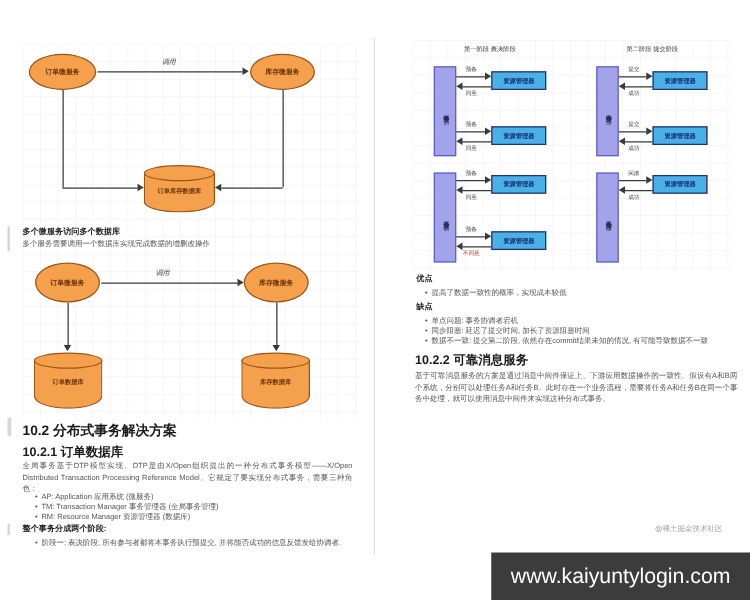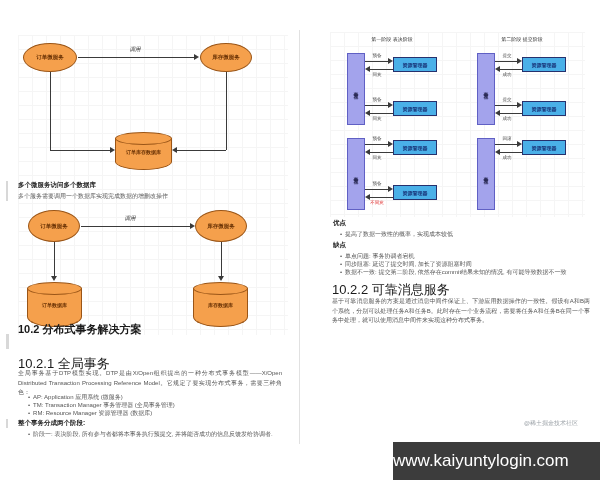--- a/index.html
+++ b/index.html
@@ -8,21 +8,21 @@
   .page{position:absolute;top:0;width:300px;height:480px;background:#fff;}
   .page-left{left:0;}
   .page-right{left:300px;}
   .grid{position:absolute;background-image:linear-gradient(#333 1px,transparent 1px),
         linear-gradient(90deg,#333 1px,transparent 1px);background-size:14px 14px;opacity:0.045;pointer-events:none;}
   .divider{position:absolute;left:299px;top:30px;width:1px;height:414px;background:#e1e1e1;}
 
   
   .banner{position:absolute;background:#3c3c3c;color:#ffffff;display:flex;align-items:center;z-index:5;}
   .banner.top{left:8px;top:10px;width:130px;height:24px;font-size:13px;padding-left:12px;letter-spacing:.5px;}
-  .banner.bottom{left:93px;top:442px;width:207px;height:38px;font-size:17px;}
+  .banner.bottom{left:93px;top:442px;width:207px;height:38px;font-size:17px;justify-content:center;}
   .community{position:absolute;right:22px;top:419px;font-size:6px;color:#9aa0a6;}
 
   
   .ell{position:absolute;background:#F5A04C;border:1.5px solid #9a5517;border-radius:50%;
        display:flex;align-items:center;justify-content:center;font-size:5.5px;font-weight:bold;
        color:#6b3305;box-sizing:border-box;text-align:center;}
   .cyl{position:absolute;}
   .cyl .cbody{position:absolute;left:0;right:0;top:6px;bottom:0;background:#F5A04C;
        border:1.5px solid #9a5517;border-top:none;border-radius:0 0 50% 50%/0 0 26% 26%;box-sizing:border-box;}
   .cyl .ctop{position:absolute;left:0;right:0;top:0;height:13px;background:#F5A04C;
@@ -45,21 +45,21 @@
   .flbl{position:absolute;font-size:4.5px;color:#444;text-align:center;}
   .flbl.red{color:#e02525;}
   .call-lbl{position:absolute;font-size:5.5px;font-style:italic;color:#333;text-align:center;}
   .dtitle{position:absolute;font-size:5px;color:#333;text-align:center;}
 
   
   .bq{position:absolute;width:2px;background:#d8d8d8;}
   .b-head{position:absolute;font-size:6.5px;font-weight:bold;color:#222;}
   .body-text{position:absolute;font-size:6px;color:#555;line-height:1.6;text-align:justify;}
   .h2{position:absolute;font-size:11px;font-weight:bold;color:#1a1a1a;}
-  .h3{position:absolute;font-size:13px;font-weight:normal;color:#1a1a1a;}
+  .h3{position:absolute;font-size:10px;font-weight:bold;color:#1a1a1a;}
   .bullet{position:absolute;font-size:6px;color:#555;}
   .bullet::before{content:"•";margin-right:3px;color:#555;}
 </style>
 </head>
 <body>
 
 <div class="screen">
 
   <div class="page page-left">
     <div class="grid" style="left:18px;top:35px;width:270px;height:300px"></div>
@@ -111,22 +111,22 @@
       <div class="ctop"></div>
       <div class="clbl">订单数据库</div>
     </div>
     <div class="cyl" style="left:193px;top:282px;width:55px;height:45px">
       <div class="cbody"></div>
       <div class="ctop"></div>
       <div class="clbl">库存数据库</div>
     </div>
 
     <div class="bq" style="left:6px;top:334px;height:15px;width:2.5px"></div>
-    <div class="h2" style="left:18px;top:322px">10.2 分布式事务解决方案</div>
-    <div class="h3" style="left:18px;top:355px">10.2.1 全局事务</div>
+    <div class="h2" style="left:18px;top:337px">10.2 分布式事务解决方案</div>
+    <div class="h3" style="left:18px;top:355px">10.2.1 订单数据库</div>
     <div class="body-text" style="left:18px;top:369px;width:264px">全局事务基于DTP模型实现。DTP是由X/Open组织提出的一种分布式事务模型——X/Open Distributed Transaction Processing Reference Model。它规定了要实现分布式事务，需要三种角色：</div>
     <div class="bullet" style="left:28px;top:393px;width:250px">AP: Application 应用系统 (微服务)</div>
     <div class="bullet" style="left:28px;top:401px;width:250px">TM: Transaction Manager 事务管理器 (全局事务管理)</div>
     <div class="bullet" style="left:28px;top:409px;width:250px">RM: Resource Manager 资源管理器 (数据库)</div>
     <div class="bq" style="left:6px;top:419px;height:9px"></div>
     <div class="b-head" style="left:18px;top:419px">整个事务分成两个阶段:</div>
     <div class="bullet" style="left:28px;top:430px;width:255px">阶段一: 表决阶段, 所有参与者都将本事务执行预提交, 并将能否成功的信息反馈发给协调者.</div>
 
   </div>
 

